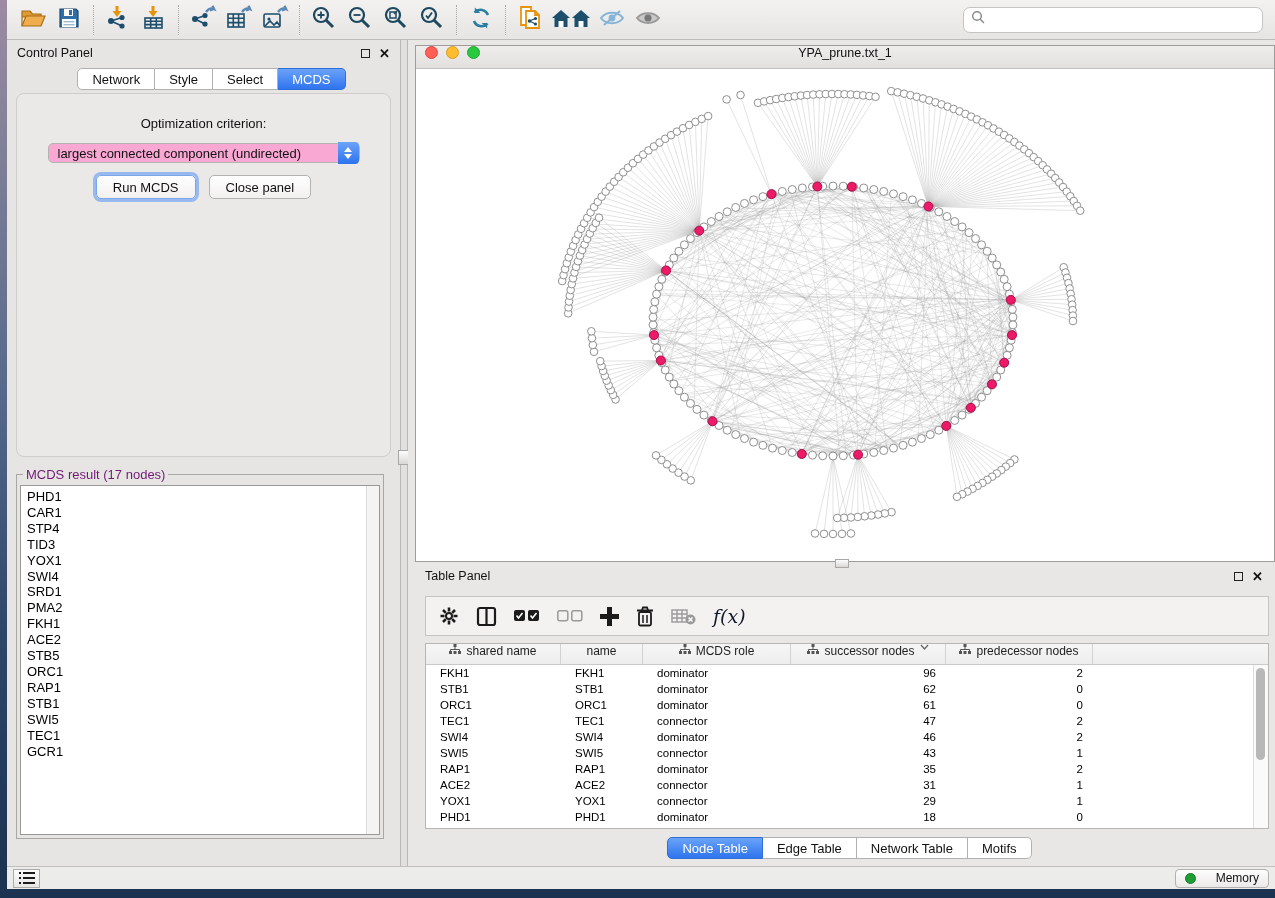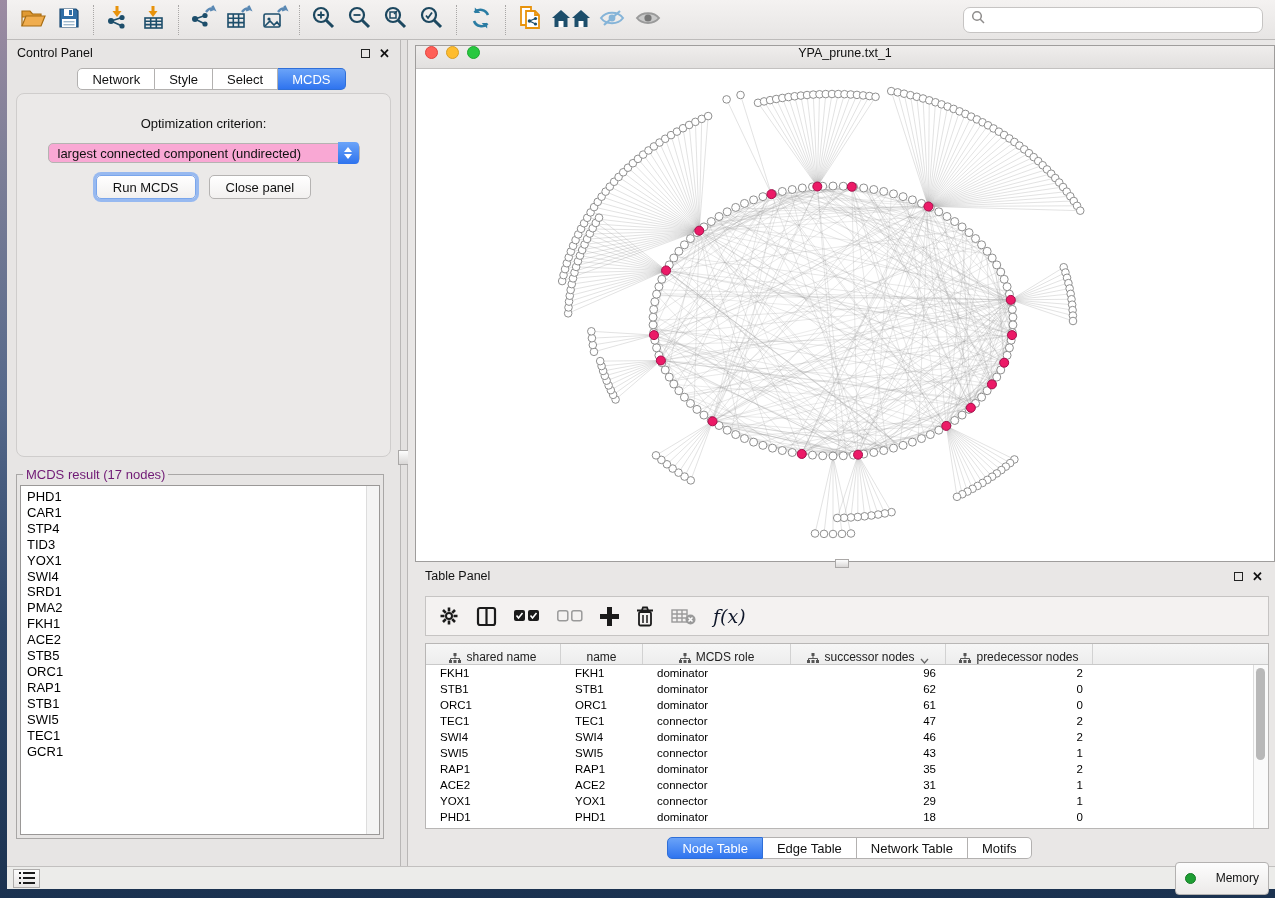--- a/index.html
+++ b/index.html
@@ -80,36 +80,36 @@
 
   
   .table-panel { position:absolute; left:401px; top:563px; width:867px; height:303px; background:#e9e7e6; }
   .tp-toolbar { position:absolute; left:17px; top:33px; width:844px; height:40px; background:#f4f2f1;
     border:1px solid #c6c4c3; display:flex; align-items:center; gap:17px; padding-left:13px; }
   .tpi { display:flex; align-items:center; justify-content:center; }
   .fx { font-family:"DejaVu Serif", serif; font-style:italic; font-size:19px; color:#0f172a; }
   .tbl { position:absolute; left:17px; top:80px; width:844px; height:186px; background:#fff; border:1px solid #b8b6b5; }
   .tbl-header { display:grid; grid-template-columns:135px 82px 148px 155px 147px 1fr; height:21px;
     background:linear-gradient(#f6f6f6,#ededed); border-bottom:1px solid #c9c9c9; }
-  .th { display:flex; align-items:flex-end; justify-content:center; gap:5px; font-size:12px; color:#222;
+  .th { display:flex; align-items:flex-start; justify-content:center; gap:5px; font-size:12px; color:#222;
     border-right:1px solid #d2d2d2; overflow:hidden; white-space:nowrap; }
   .tbl-body { position:absolute; left:0; top:21px; right:15px; bottom:0; overflow:hidden; }
   .trow { display:grid; grid-template-columns:135px 82px 148px 155px 147px 1fr; height:16px; }
   .td { font-size:11.5px; color:#000; padding-left:14px; display:flex; align-items:center; overflow:hidden; white-space:nowrap; }
   .td.num { justify-content:flex-end; padding-right:10px; padding-left:0; }
   .tbl-vscroll { position:absolute; right:0; top:21px; bottom:0; width:15px; background:#fafafa; border-left:1px solid #ddd; }
   .tbl-thumb { position:absolute; left:2px; top:3px; width:9px; height:92px; background:#b8b8b8; border-radius:5px; }
   .tp-tabs { position:absolute; left:0; right:0; top:272px; display:flex; justify-content:center; }
 
   
   .statusbar { position:absolute; left:0; top:866px; width:1268px; height:23px; background:#ececea;
     border-top:1px solid #c2c0bf; display:flex; align-items:center; padding:0 6px; }
   .list-btn { width:27px; height:19px; background:linear-gradient(#fcfcfc,#e8e6e5); border:1px solid #aeacab;
     display:flex; align-items:center; justify-content:center; }
-  .mem-btn { margin-left:auto; height:33px; padding:0 9px; background:linear-gradient(#fdfdfd,#eceae9);
+  .mem-btn { margin-left:auto; height:19px; padding:0 9px; background:linear-gradient(#fdfdfd,#eceae9);
     border:1px solid #b3b1b0; border-radius:4px; display:flex; align-items:center; gap:20px; font-size:12px; color:#111; }
   .mem-dot { width:11px; height:11px; border-radius:50%; background:#1e9e33; border:1px solid #157a26; }
 </style>
 </head>
 <body>
 
 <div class="screen">
   <div class="app">
 
     <div class="toolbar">

